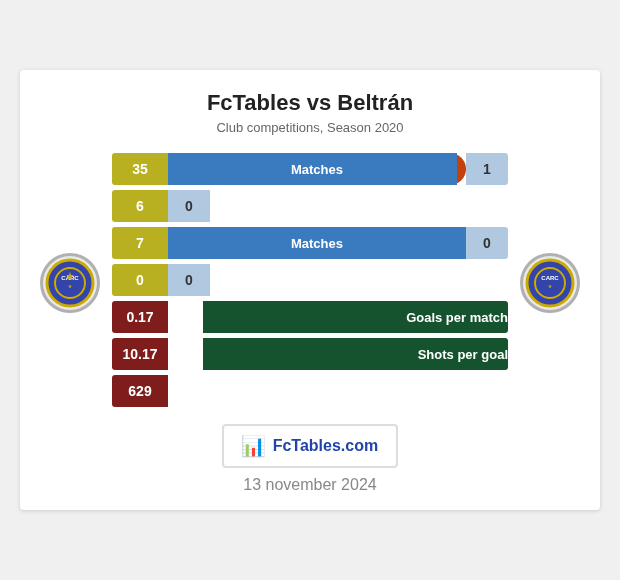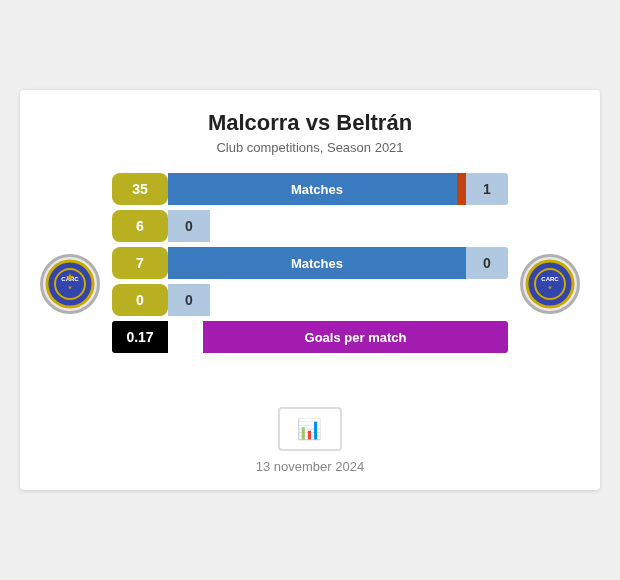--- a/index.html
+++ b/index.html
@@ -70,30 +70,30 @@
       background: #b8b020;
       color: white;
       font-weight: bold;
       font-size: 14px;
       width: 56px;
       height: 100%;
       display: flex;
       align-items: center;
       justify-content: center;
       flex-shrink: 0;
-      border-radius: 8px;
     }
     .stat-bar-bg {
       flex: 1;
       background: #c2410c;
       height: 100%;
       display: flex;
       align-items: center;
       justify-content: center;
       position: relative;
+      border-radius: 16px;
     }
     .stat-label {
       color: white;
       font-size: 13px;
       font-weight: bold;
       z-index: 1;
     }
     .stat-bar-fill {
       position: absolute;
       left: 0; top: 0; bottom: 0;
@@ -113,38 +113,38 @@
     }
     .stat-row-full {
       display: flex;
       align-items: center;
       margin-bottom: 5px;
       height: 32px;
       border-radius: 3px;
       overflow: hidden;
     }
     .stat-full-left {
-      background: #000000;
+      background: #7f1d1d;
       color: white;
       font-weight: bold;
       font-size: 14px;
       width: 56px;
       height: 100%;
       display: flex;
       align-items: center;
       justify-content: center;
       flex-shrink: 0;
     }
     .stat-full-bar {
       flex: 1;
-      background: #a21caf;
-      height: 100%;
-      display: flex;
-      align-items: center;
-      justify-content: center;
+      background: #14532d;
+      height: 100%;
+      display: flex;
+      align-items: center;
+      justify-content: flex-end;
       margin-left: 35px;
     }
     .stat-full-label {
       color: white;
       font-size: 13px;
       font-weight: bold;
     }
     .logo-section {
       display: flex;
       justify-content: center;
@@ -163,31 +163,31 @@
       font-size: 20px;
       color: #2244aa;
     }
     .logo-text {
       font-size: 16px;
       font-weight: bold;
       color: #2244aa;
     }
     .footer-date {
       text-align: center;
-      font-size: 13px;
+      font-size: 16px;
       color: #888;
       margin-top: 6px;
     }
   </style>
 </head>
 <body>
 
 <div class="card">
-  <div class="title">Malcorra vs Beltrán</div>
-  <div class="subtitle">Club competitions, Season 2021</div>
+  <div class="title">FcTables vs Beltrán</div>
+  <div class="subtitle">Club competitions, Season 2020</div>
 
   <div class="content-row">
 
     <div class="badge">
       <svg viewBox="0 0 50 50" xmlns="http://www.w3.org/2000/svg">
         <circle cx="25" cy="25" r="23" fill="#3344aa" stroke="#ccaa00" stroke-width="3"></circle>
         <circle cx="25" cy="25" r="15" fill="none" stroke="#ccaa00" stroke-width="2"></circle>
         <text x="25" y="22" text-anchor="middle" fill="white" font-size="6" font-weight="bold">CARC</text>
         <text x="25" y="30" text-anchor="middle" fill="#ccaa00" font-size="5">★</text>
         <polygon points="25,14 27,20 33,20 28,24 30,30 25,26 20,30 22,24 17,20 23,20" fill="#ccaa00" transform="scale(0.5) translate(25,14)"></polygon>
@@ -224,34 +224,42 @@
         </div>
 
       <div id="stat-full-rows-container">
           <div class="stat-row-full">
       <div class="stat-full-left">0.17</div>
       <div class="stat-full-bar">
         <span class="stat-full-label">Goals per match</span>
       </div>
     </div>
           <div class="stat-row-full">
+      <div class="stat-full-left">10.17</div>
+      <div class="stat-full-bar">
+        <span class="stat-full-label">Shots per goal</span>
+      </div>
+    </div>
+          <div class="stat-row-full">
+      <div class="stat-full-left">629</div>
     </div>
         </div>
     </div>
 
     <div class="badge">
       <svg viewBox="0 0 50 50" xmlns="http://www.w3.org/2000/svg">
         <circle cx="25" cy="25" r="23" fill="#3344aa" stroke="#ccaa00" stroke-width="3"></circle>
         <circle cx="25" cy="25" r="15" fill="none" stroke="#ccaa00" stroke-width="2"></circle>
         <text x="25" y="22" text-anchor="middle" fill="white" font-size="6" font-weight="bold">CARC</text>
         <text x="25" y="30" text-anchor="middle" fill="#ccaa00" font-size="5">★</text>
       </svg>
     </div>
   </div>
 
   <div class="logo-section">
     <div class="logo-box">
       <span class="logo-icon">📊</span>
+      <span class="logo-text">FcTables.com</span>
     </div>
   </div>
 
   <div class="footer-date">13 november 2024</div>
 </div>
 
 </body></html>

